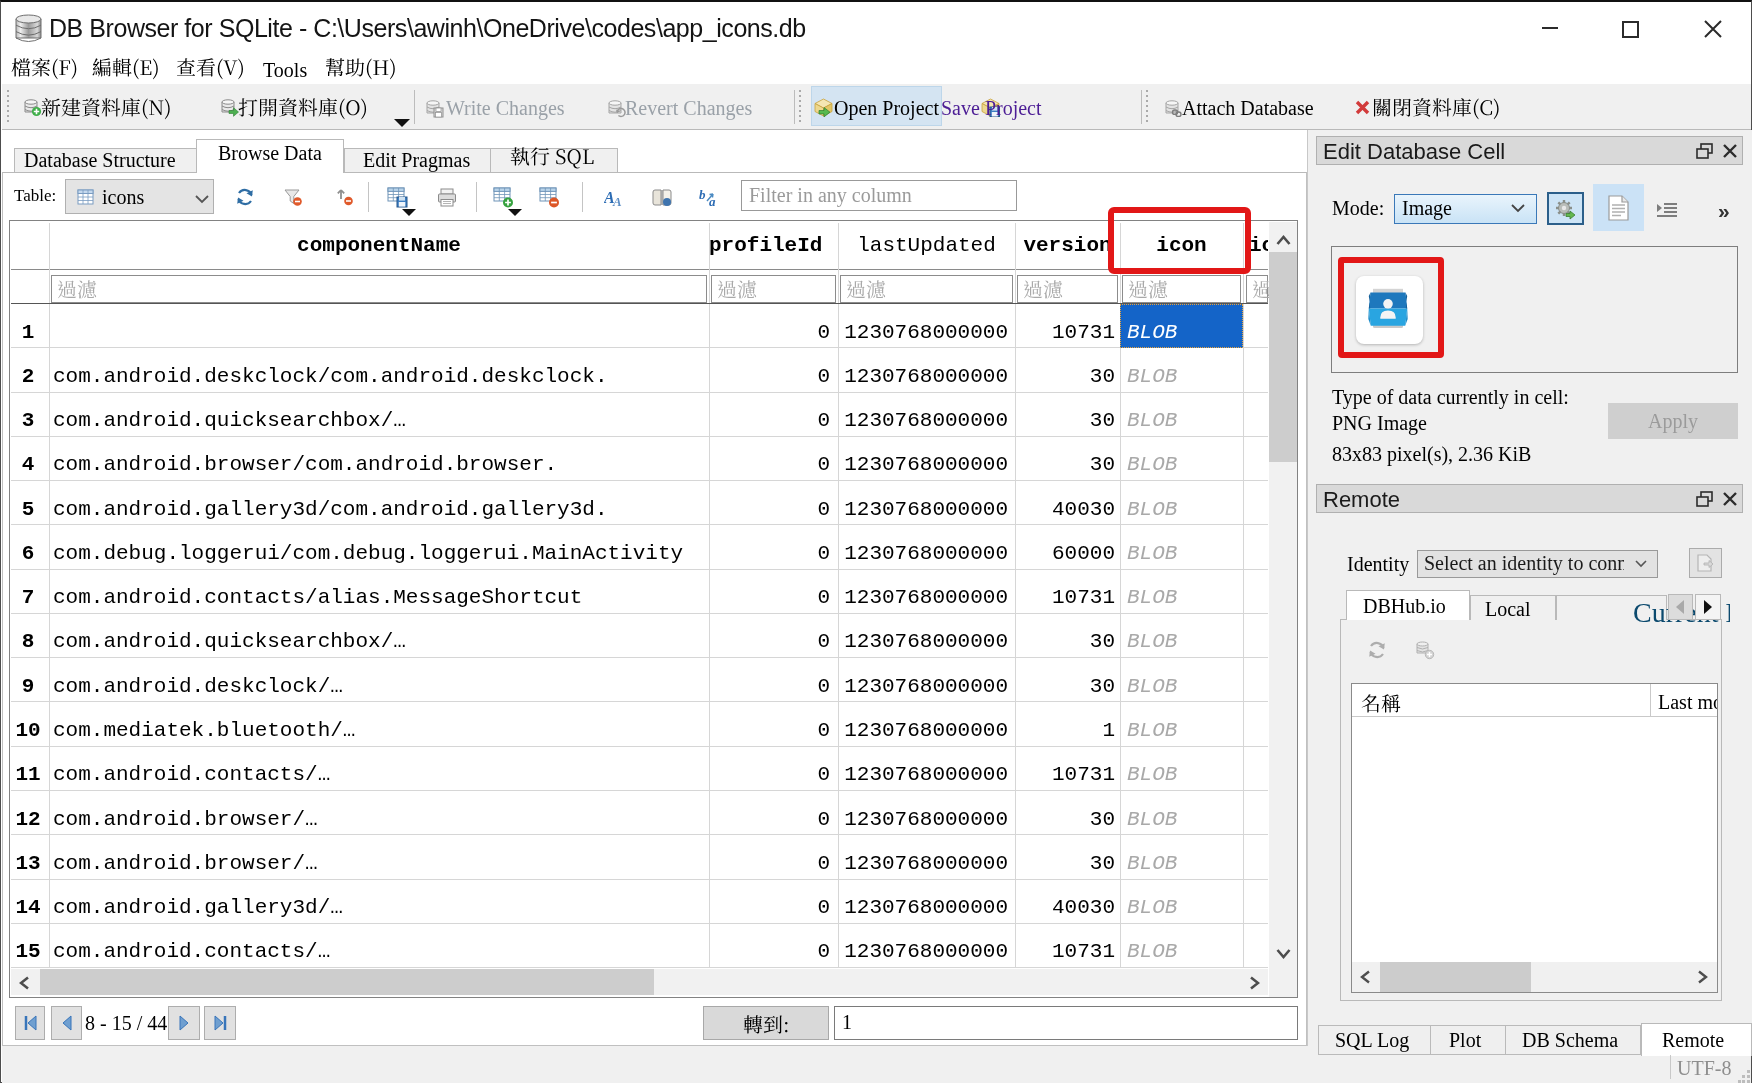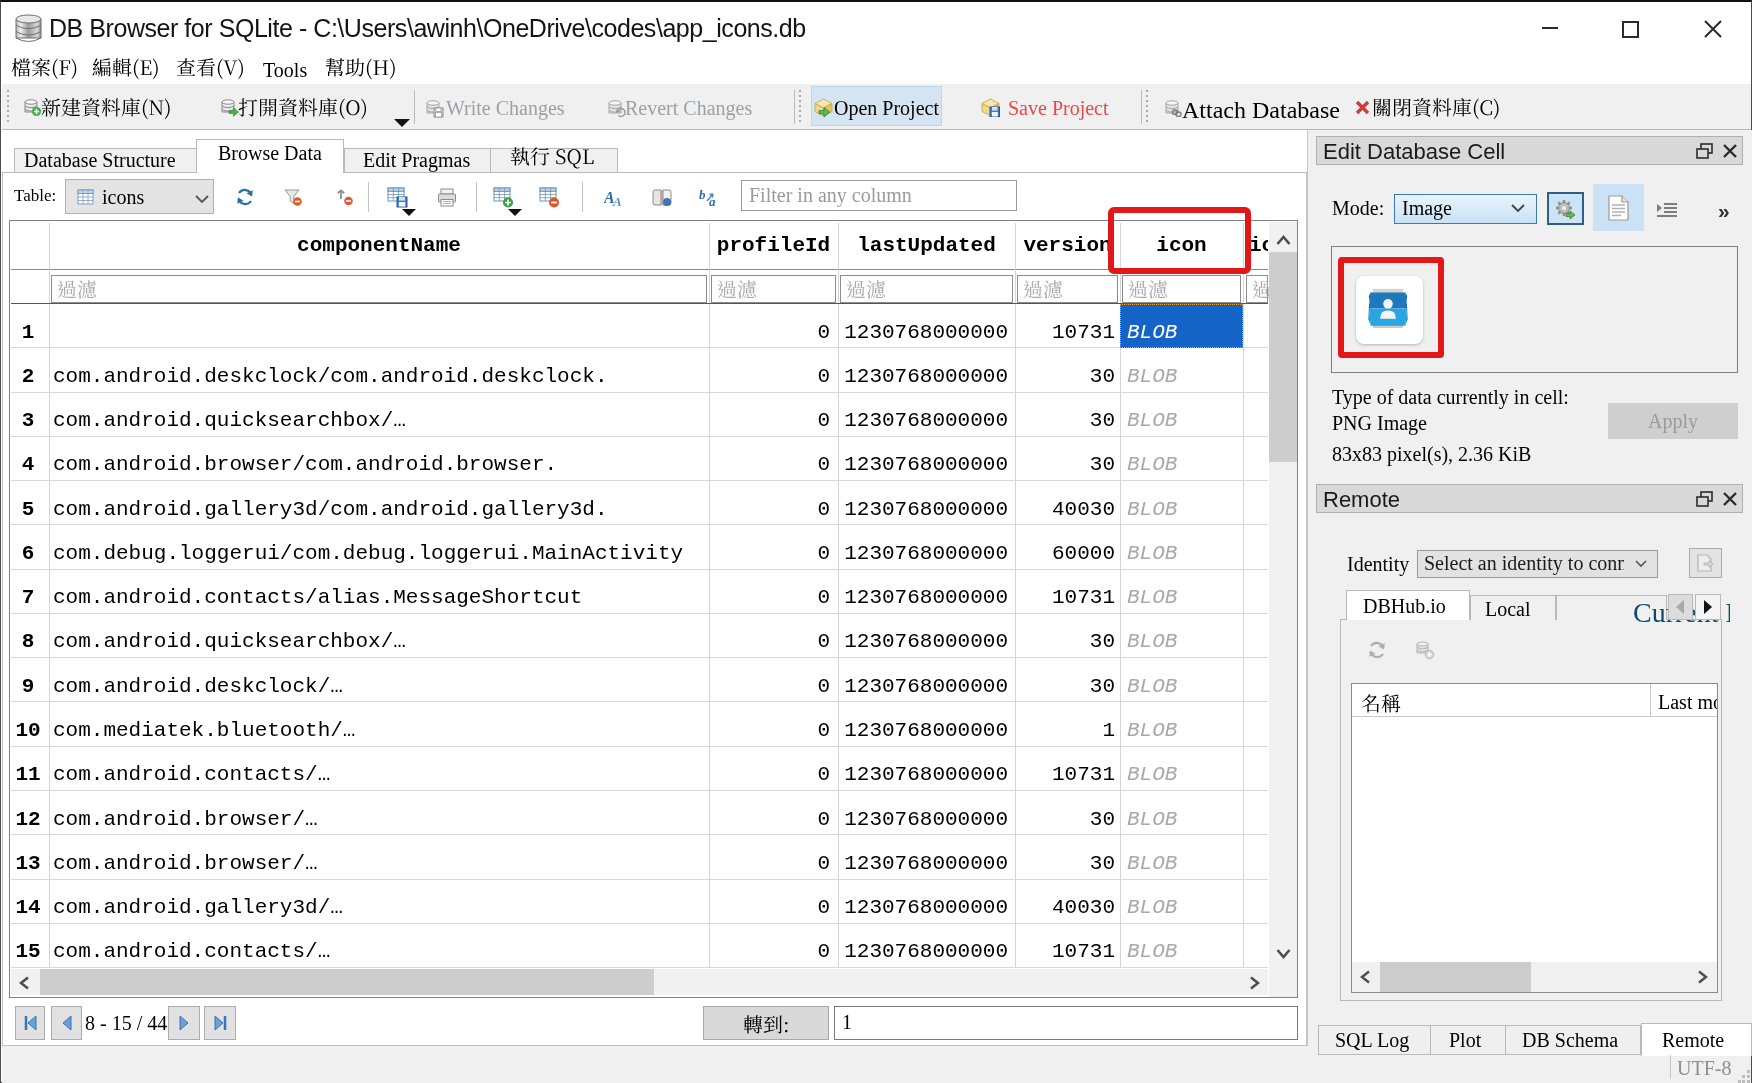--- a/index.html
+++ b/index.html
@@ -102,31 +102,31 @@
     </svg>
 <div class="abs serif" style="left:833px;top:95px;font-size:20px;color:#000">Open Project</div>
 <svg class="abs" style="left:980px;top:96px" width="19" height="19" viewBox="0 0 19 19">
       <path d="M9.5 1 L18 5.5 L9.5 10 L1 5.5 Z" fill="#f5e6b2" stroke="#c8a23c" stroke-width="0.8"></path>
       <path d="M1 5.5 L9.5 10 L9.5 18 L1 13.5 Z" fill="#edd88e" stroke="#c8a23c" stroke-width="0.8"></path>
       <path d="M18 5.5 L9.5 10 L9.5 18 L18 13.5 Z" fill="#e2c766" stroke="#c8a23c" stroke-width="0.8"></path>
       <rect x="9" y="9" width="9.5" height="9.5" fill="#3d7ec2" stroke="#24578c"></rect>
       <rect x="11" y="9" width="5.5" height="3.6" fill="#cfe2f2"></rect>
       <rect x="10.8" y="14" width="6" height="4.5" fill="#eef4fa"></rect>
     </svg>
-<div class="abs serif" style="left:1007px;top:95px;font-size:20px;color:#ef4444">Save Project</div>
+<div class="abs serif" style="left:940px;top:95px;font-size:20px;color:#4c1d95">Save Project</div>
 <div class="abs" style="left:1140px;top:88px;width:1px;height:34px;background:#bcbcbc"></div>
 <div class="abs" style="left:1145px;top:88px;width:2px;height:34px;background-image:repeating-linear-gradient(#aaa 0 2px,transparent 2px 5px)"></div>
 <svg class="abs" style="left:1163px;top:97px" width="19" height="19" viewBox="0 0 19 19">
       <path d="M2 4 h12 v10 h-12 z" fill="#e3e3e3" stroke="#a5a5a5"></path>
       <ellipse cx="8" cy="4" rx="6" ry="2.2" fill="#f6f6f6" stroke="#a5a5a5"></ellipse>
       <path d="M2 8 q6 3.4 12 0 M2 11.5 q6 3.4 12 0" fill="none" stroke="#a5a5a5"></path>
       <rect x="8.5" y="11" width="5" height="4.4" rx="2.2" fill="none" stroke="#7d7d7d" stroke-width="1.4"></rect>
       <rect x="12" y="13" width="5" height="4.4" rx="2.2" fill="none" stroke="#7d7d7d" stroke-width="1.4"></rect>
     </svg>
-<div class="abs serif" style="left:1181px;top:95px;font-size:24px;color:#000">Attach Database</div>
+<div class="abs serif" style="left:1181px;top:95px;font-size:20px;color:#000">Attach Database</div>
 <svg class="abs" style="left:1354px;top:98px" width="15" height="15">
       <path d="M2 2 L13 13 M13 2 L2 13" stroke="#d23b3b" stroke-width="3.4"></path>
     </svg>
 <svg style="position:absolute;left:1371px;top:97px;overflow:visible" width="128.4" height="25" viewBox="0 0 128.4 25">
       <path d="M15.4 7.3Q15.3 7.5 15.0 7.5Q14.7 7.6 14.3 7.3L14.8 7.2Q14.4 7.7 13.7 8.3Q13.0 9.0 12.1 9.6Q11.3 10.2 10.5 10.6L10.5 10.4H10.9Q10.9 10.8 10.7 11.0Q10.5 11.2 10.4 11.3L9.9 10.2Q9.9 10.2 10.0 10.1Q10.2 10.1 10.3 10.1Q11.0 9.7 11.7 9.0Q12.5 8.3 13.1 7.6Q13.7 6.9 14.1 6.4ZM13.5 6.2Q13.5 6.4 13.2 6.5Q12.9 6.5 12.4 6.3L13.0 6.2Q12.7 6.5 12.2 6.9Q11.8 7.3 11.3 7.7Q10.8 8.1 10.3 8.4L10.3 8.1H10.8Q10.7 8.6 10.5 8.8Q10.3 9.0 10.2 9.1L9.7 7.9Q9.7 7.9 9.8 7.9Q9.9 7.9 10.0 7.8Q10.4 7.6 10.8 7.1Q11.3 6.7 11.6 6.2Q12.0 5.7 12.1 5.4ZM10.1 10.2Q10.6 10.2 11.3 10.1Q12.1 10.1 13.0 10.0Q13.9 9.9 14.9 9.8L14.9 10.1Q14.5 10.2 13.7 10.4Q13.0 10.6 12.1 10.7Q11.3 10.9 10.4 11.0ZM9.9 8.0Q10.4 8.0 11.4 8.0Q12.4 7.9 13.3 7.9L13.3 8.2Q13.1 8.3 12.5 8.4Q12.0 8.5 11.4 8.6Q10.8 8.7 10.3 8.8ZM14.0 8.8Q14.7 9.2 15.1 9.6Q15.5 10.0 15.6 10.4Q15.7 10.8 15.6 11.0Q15.5 11.3 15.2 11.3Q15.0 11.4 14.8 11.1Q14.7 10.6 14.4 10.0Q14.0 9.3 13.7 8.9ZM15.7 11.6Q15.7 11.8 15.5 12.0Q15.3 12.1 15.0 12.2V14.7Q15.0 14.8 14.7 14.9Q14.4 15.1 14.1 15.1H13.9V11.4ZM14.5 13.4V14.0H11.1V13.4ZM8.7 13.5V14.1H5.6V13.5ZM12.4 11.4Q12.4 11.6 12.2 11.8Q12.0 11.9 11.6 12.0V16.6Q11.6 16.7 11.3 16.8Q11.1 17.0 10.7 17.0H10.5V11.2ZM9.9 11.4Q9.9 11.6 9.8 11.7Q9.6 11.8 9.3 11.9V13.1Q9.3 13.7 9.1 14.3Q8.9 14.9 8.4 15.4Q7.9 15.9 7.0 16.4Q6.0 16.8 4.6 17.1L4.4 16.8Q6.0 16.4 6.8 15.8Q7.6 15.2 7.9 14.5Q8.2 13.8 8.2 13.1V11.2ZM6.7 11.5Q6.7 11.7 6.6 11.8Q6.4 12.0 6.1 12.0V12.8H5.0V11.6V11.3ZM5.8 12.2 6.1 12.3V14.1H6.2L5.7 14.8L4.3 13.8Q4.4 13.7 4.7 13.5Q5.0 13.4 5.3 13.3L5.0 14.0V12.2ZM10.1 7.2Q10.0 7.3 9.8 7.4Q9.5 7.4 9.0 7.2L9.6 7.1Q9.1 7.6 8.4 8.2Q7.6 8.9 6.7 9.5Q5.8 10.2 5.0 10.7L5.0 10.4H5.4Q5.4 10.8 5.2 11.0Q5.0 11.3 4.9 11.3L4.4 10.2Q4.4 10.2 4.5 10.2Q4.7 10.1 4.8 10.1Q5.5 9.7 6.3 8.9Q7.1 8.2 7.8 7.5Q8.5 6.7 8.8 6.2ZM8.3 6.1Q8.2 6.2 8.0 6.3Q7.7 6.4 7.2 6.1L7.8 6.0Q7.5 6.4 7.0 6.8Q6.5 7.2 6.0 7.7Q5.5 8.1 5.0 8.4L5.0 8.1H5.5Q5.4 8.5 5.2 8.8Q5.1 9.0 4.9 9.1L4.4 7.9Q4.4 7.9 4.5 7.9Q4.7 7.8 4.8 7.8Q5.2 7.6 5.6 7.1Q6.0 6.6 6.4 6.0Q6.7 5.5 6.9 5.2ZM4.7 10.3Q5.3 10.3 6.6 10.1Q7.8 10.0 9.2 9.9L9.2 10.2Q8.8 10.3 8.1 10.5Q7.4 10.6 6.6 10.8Q5.8 11.0 5.0 11.1ZM4.7 8.0Q5.2 8.0 6.2 7.9Q7.1 7.9 8.1 7.8L8.1 8.2Q7.9 8.3 7.3 8.4Q6.8 8.5 6.2 8.6Q5.6 8.7 5.0 8.8ZM8.2 8.7Q9.0 9.1 9.3 9.5Q9.7 9.9 9.8 10.3Q9.9 10.6 9.8 10.9Q9.7 11.1 9.5 11.2Q9.3 11.2 9.0 11.0Q8.9 10.5 8.6 9.9Q8.3 9.3 8.0 8.9ZM17.2 4.6V5.2H11.7V4.6ZM17.2 2.5V3.1H11.7V2.5ZM8.3 4.6V5.2H2.6V4.6ZM8.3 2.5V3.1H2.6V2.5ZM7.4 0.5 8.1 -0.3 9.6 0.9Q9.5 1.0 9.3 1.1Q9.1 1.2 8.8 1.2V5.5Q8.8 5.5 8.6 5.6Q8.5 5.7 8.2 5.8Q8.0 5.9 7.8 5.9H7.6V0.5ZM16.3 0.5 17.0 -0.3 18.7 0.9Q18.6 1.0 18.3 1.1Q18.1 1.3 17.8 1.3V15.5Q17.8 16.0 17.6 16.4Q17.5 16.8 17.1 17.0Q16.6 17.3 15.6 17.4Q15.6 17.1 15.5 16.8Q15.4 16.6 15.1 16.4Q14.9 16.3 14.4 16.2Q14.0 16.0 13.2 15.9V15.6Q13.2 15.6 13.6 15.6Q14.0 15.7 14.5 15.7Q14.9 15.7 15.4 15.8Q15.8 15.8 16.0 15.8Q16.3 15.8 16.4 15.7Q16.5 15.6 16.5 15.3V0.5ZM12.3 5.5Q12.3 5.5 12.2 5.6Q12.0 5.7 11.8 5.8Q11.6 5.9 11.3 5.9H11.1V0.5V-0.1L12.4 0.5H17.3V1.1H12.3ZM3.2 17.1Q3.2 17.1 3.1 17.2Q3.0 17.4 2.7 17.4Q2.5 17.5 2.2 17.5H2.0V0.5V-0.2L3.3 0.5H8.3V1.1H3.2Z M24.8 9.4H33.1L33.9 8.4Q33.9 8.4 34.1 8.6Q34.4 8.8 34.8 9.1Q35.1 9.4 35.4 9.7Q35.3 10.0 34.9 10.0H24.9ZM29.8 9.4H31.1V9.8Q30.2 11.6 28.5 13.0Q26.8 14.4 24.7 15.3L24.5 15.0Q26.3 14.0 27.6 12.5Q29.0 11.1 29.8 9.4ZM30.3 7.2 32.3 7.4Q32.2 7.6 32.1 7.7Q31.9 7.9 31.6 7.9L31.7 14.9Q31.7 15.4 31.6 15.9Q31.4 16.3 31.1 16.6Q30.7 16.9 29.8 17.0Q29.8 16.7 29.8 16.4Q29.7 16.1 29.5 15.9Q29.4 15.7 29.0 15.6Q28.6 15.5 28.0 15.4V15.1Q28.0 15.1 28.3 15.1Q28.5 15.1 28.9 15.2Q29.3 15.2 29.6 15.2Q29.9 15.2 30.1 15.2Q30.3 15.2 30.4 15.2Q30.5 15.1 30.5 14.9ZM22.0 0.5V-0.1L23.4 0.5H28.0V1.1H23.3V17.0Q23.3 17.1 23.1 17.2Q23.0 17.4 22.7 17.5Q22.5 17.6 22.2 17.6H22.0ZM31.1 0.5V-0.1L32.4 0.5H37.3V1.1H32.3V6.5Q32.3 6.5 32.2 6.6Q32.0 6.7 31.8 6.8Q31.5 6.9 31.3 6.9H31.1ZM36.7 0.5H36.5L37.2 -0.3L38.9 1.0Q38.8 1.1 38.5 1.2Q38.3 1.3 38.0 1.4V15.6Q38.0 16.1 37.9 16.5Q37.7 16.9 37.3 17.2Q36.9 17.5 35.9 17.6Q35.9 17.2 35.8 17.0Q35.7 16.7 35.5 16.6Q35.2 16.4 34.8 16.3Q34.5 16.2 33.8 16.1V15.7Q33.8 15.7 34.1 15.8Q34.4 15.8 34.8 15.8Q35.3 15.9 35.7 15.9Q36.1 15.9 36.2 15.9Q36.5 15.9 36.6 15.8Q36.7 15.7 36.7 15.5ZM27.4 0.5H27.2L27.9 -0.2L29.4 0.9Q29.4 1.0 29.2 1.2Q28.9 1.3 28.7 1.3V6.7Q28.7 6.8 28.5 6.9Q28.3 7.0 28.1 7.0Q27.8 7.1 27.6 7.1H27.4ZM22.6 3.0H27.9V3.6H22.6ZM22.6 5.6H27.9V6.2H22.6ZM31.8 3.0H37.3V3.6H31.8ZM31.8 5.6H37.3V6.2H31.8Z M46.4 3.9Q46.4 3.9 46.6 4.0Q46.7 4.1 47.0 4.4Q47.3 4.6 47.5 4.8Q47.8 5.1 48.1 5.3Q48.0 5.6 47.5 5.6H41.3L41.1 5.0H45.5ZM45.8 -0.0Q45.8 -0.0 46.1 0.2Q46.4 0.4 46.7 0.8Q47.1 1.1 47.4 1.4Q47.4 1.7 46.9 1.7H41.8L41.6 1.1H44.9ZM51.3 14.7Q53.3 14.9 54.6 15.2Q56.0 15.4 56.8 15.8Q57.5 16.1 57.9 16.4Q58.2 16.8 58.3 17.1Q58.3 17.3 58.1 17.5Q57.8 17.7 57.5 17.7Q57.2 17.7 56.9 17.4Q56.0 16.8 54.6 16.2Q53.1 15.5 51.2 15.1ZM49.4 15.6Q49.3 15.7 49.1 15.7Q48.8 15.7 48.5 15.6Q47.6 16.0 46.5 16.4Q45.3 16.8 44.0 17.1Q42.7 17.5 41.3 17.6L41.2 17.3Q42.5 17.0 43.7 16.5Q44.9 16.0 46.0 15.4Q47.1 14.8 47.8 14.3ZM55.6 13.5V14.1H44.6V13.5ZM55.6 11.5V12.1H44.6V11.5ZM55.6 9.5V10.1H44.6V9.5ZM44.0 6.7 45.5 7.4H54.7L55.4 6.6L56.9 7.7Q56.8 7.9 56.6 7.9Q56.5 8.0 56.1 8.1V14.5Q56.1 14.6 55.8 14.7Q55.5 14.9 55.0 14.9H54.8V8.0H45.2V14.9Q45.2 14.9 45.0 15.1Q44.7 15.3 44.2 15.3H44.0V7.4ZM52.8 2.9Q53.1 3.5 53.8 4.0Q54.6 4.6 55.8 5.0Q57.1 5.5 59.1 5.8L59.1 6.1Q58.6 6.1 58.3 6.3Q58.0 6.5 58.0 7.0Q56.1 6.6 55.0 6.0Q53.9 5.3 53.3 4.5Q52.8 3.7 52.5 3.0ZM53.8 2.2Q53.8 2.4 53.6 2.5Q53.5 2.7 53.1 2.7Q53.0 3.3 52.7 3.9Q52.4 4.5 51.8 5.0Q51.1 5.6 49.9 6.1Q48.7 6.6 46.7 7.1L46.5 6.7Q48.2 6.2 49.2 5.6Q50.2 5.1 50.8 4.5Q51.3 3.9 51.6 3.3Q51.8 2.6 51.9 2.0ZM51.8 -0.5Q51.8 -0.3 51.6 -0.2Q51.5 -0.2 51.1 -0.2Q50.5 1.0 49.5 2.2Q48.6 3.3 47.3 4.1L47.1 3.9Q47.7 3.3 48.2 2.5Q48.7 1.7 49.1 0.8Q49.4 -0.0 49.7 -0.9ZM56.0 1.0 56.8 0.2 58.2 1.6Q58.1 1.6 57.9 1.7Q57.7 1.7 57.5 1.7Q57.1 2.2 56.5 2.8Q55.9 3.4 55.4 3.8L55.1 3.6Q55.3 3.3 55.5 2.8Q55.7 2.3 55.9 1.8Q56.1 1.3 56.2 1.0ZM57.2 1.0V1.5H49.3L49.6 1.0Z M77.8 9.1Q77.8 9.1 78.1 9.3Q78.3 9.5 78.7 9.8Q79.0 10.1 79.3 10.4Q79.3 10.7 78.9 10.8L69.6 12.4L69.4 11.9L77.0 10.5ZM77.1 -0.4Q77.1 -0.2 76.9 -0.0Q76.8 0.1 76.4 0.2V17.1Q76.4 17.2 76.3 17.3Q76.1 17.4 75.9 17.5Q75.6 17.6 75.4 17.6H75.2V-0.6ZM69.8 5.9Q71.0 6.2 71.7 6.6Q72.5 7.0 72.9 7.4Q73.3 7.9 73.4 8.3Q73.5 8.7 73.3 8.9Q73.2 9.2 72.9 9.3Q72.6 9.4 72.3 9.1Q72.1 8.6 71.6 8.0Q71.2 7.5 70.7 7.0Q70.1 6.5 69.6 6.1ZM70.5 1.1Q71.7 1.3 72.4 1.7Q73.1 2.1 73.5 2.5Q73.9 3.0 74.0 3.4Q74.0 3.8 73.9 4.0Q73.8 4.3 73.5 4.4Q73.2 4.4 72.8 4.2Q72.7 3.7 72.3 3.1Q71.8 2.6 71.3 2.1Q70.8 1.6 70.4 1.2ZM64.8 8.5Q64.7 8.7 64.5 8.8Q64.4 8.9 64.0 8.9Q63.5 10.5 62.7 11.9Q62.0 13.4 61.0 14.4L60.7 14.2Q61.2 13.4 61.6 12.4Q61.9 11.4 62.3 10.2Q62.6 9.1 62.8 7.9ZM69.8 1.2Q69.8 1.3 69.6 1.5Q69.4 1.6 69.1 1.5Q68.6 2.5 67.9 3.6Q67.3 4.7 66.7 5.5L66.4 5.3Q66.7 4.7 66.9 3.9Q67.2 3.1 67.5 2.2Q67.7 1.4 68.0 0.5ZM66.4 8.2Q67.4 8.8 67.9 9.5Q68.5 10.1 68.7 10.7Q69.0 11.3 69.0 11.8Q68.9 12.2 68.8 12.5Q68.6 12.8 68.3 12.8Q68.0 12.8 67.7 12.5Q67.7 11.9 67.4 11.1Q67.2 10.3 66.9 9.6Q66.5 8.8 66.2 8.3ZM66.6 -0.5Q66.6 -0.3 66.4 -0.2Q66.3 -0.0 65.9 0.0V17.1Q65.9 17.2 65.8 17.3Q65.6 17.4 65.4 17.5Q65.2 17.6 64.9 17.6H64.6V-0.8ZM61.6 0.8Q62.5 1.5 63.0 2.2Q63.5 2.9 63.7 3.5Q63.9 4.1 63.9 4.6Q63.9 5.0 63.7 5.3Q63.5 5.5 63.3 5.5Q63.0 5.6 62.7 5.3Q62.7 4.6 62.4 3.8Q62.2 3.0 61.9 2.2Q61.6 1.5 61.3 0.9ZM68.0 5.3Q68.0 5.3 68.3 5.5Q68.6 5.8 68.9 6.1Q69.3 6.4 69.6 6.7Q69.6 7.0 69.1 7.0H61.0L60.8 6.4H67.1Z M87.1 12.7Q87.1 12.7 86.9 12.8Q86.8 12.9 86.6 13.0Q86.3 13.1 86.1 13.1H85.9V6.5V5.9L87.2 6.5H95.9V7.1H87.1ZM95.1 6.5 95.8 5.8 97.3 6.9Q97.2 7.0 97.0 7.1Q96.8 7.2 96.5 7.3V12.5Q96.5 12.6 96.3 12.7Q96.2 12.8 95.9 12.9Q95.7 12.9 95.5 12.9H95.3V6.5ZM95.7 9.0V9.5H86.5V9.0ZM95.7 11.4V12.0H86.5V11.4ZM97.5 12.9Q97.5 12.9 97.7 13.1Q97.9 13.2 98.1 13.4Q98.4 13.6 98.7 13.9Q99.0 14.1 99.2 14.3Q99.1 14.7 98.7 14.7H83.9L83.7 14.1H96.6ZM96.6 3.2Q96.6 3.2 96.8 3.5Q97.1 3.7 97.5 4.0Q97.9 4.3 98.2 4.6Q98.1 5.0 97.7 5.0H84.7L84.6 4.4H95.7ZM92.4 2.6Q92.4 2.8 92.2 2.9Q92.1 3.0 91.8 3.0V17.1Q91.8 17.2 91.7 17.3Q91.5 17.4 91.3 17.5Q91.1 17.6 90.8 17.6H90.6V2.4ZM89.2 -0.8Q90.1 -0.6 90.7 -0.4Q91.3 -0.1 91.6 0.2Q91.8 0.5 91.9 0.8Q91.9 1.2 91.8 1.4Q91.6 1.6 91.3 1.7Q91.1 1.7 90.7 1.5Q90.5 1.0 90.0 0.4Q89.5 -0.2 89.0 -0.6ZM82.7 1.3V0.8L84.2 1.5H84.0V6.9Q84.0 8.2 83.9 9.6Q83.8 11.0 83.5 12.4Q83.2 13.8 82.6 15.1Q82.0 16.4 80.9 17.5L80.6 17.3Q81.6 15.8 82.0 14.1Q82.5 12.4 82.6 10.6Q82.7 8.7 82.7 6.9V1.5ZM97.3 0.3Q97.3 0.3 97.5 0.4Q97.7 0.6 97.9 0.8Q98.2 1.0 98.5 1.3Q98.8 1.5 99.1 1.8Q99.0 2.1 98.5 2.1H83.5V1.5H96.3Z M103.3 10.0Q103.3 11.8 103.6 13.4Q103.9 15.0 104.6 16.6Q105.4 18.1 106.7 20.0L106.3 20.3Q104.0 18.0 102.9 15.5Q101.8 13.0 101.8 10.0Q101.8 6.9 102.9 4.4Q104.0 1.9 106.3 -0.4L106.7 -0.1Q105.4 1.8 104.6 3.3Q103.9 4.9 103.6 6.5Q103.3 8.1 103.3 10.0Z M115.7 16.3Q114.1 16.3 112.8 15.8Q111.4 15.3 110.5 14.3Q109.5 13.3 108.9 11.9Q108.4 10.5 108.4 8.8Q108.4 7.0 109.0 5.6Q109.5 4.2 110.5 3.2Q111.5 2.2 112.8 1.6Q114.2 1.1 115.7 1.1Q117.0 1.1 117.9 1.4Q118.9 1.6 119.9 2.2L119.9 5.4H119.0L118.3 2.0L119.4 2.3V3.0Q118.5 2.4 117.7 2.1Q117.0 1.8 116.0 1.8Q114.3 1.8 113.1 2.6Q111.8 3.4 111.0 5.0Q110.3 6.5 110.3 8.7Q110.3 11.0 111.0 12.5Q111.8 14.0 113.0 14.8Q114.3 15.6 115.9 15.6Q116.9 15.6 117.7 15.4Q118.6 15.1 119.5 14.5V15.1L118.5 15.4L119.2 12.0H120.1L120.0 15.2Q119.0 15.8 118.0 16.1Q117.0 16.3 115.7 16.3Z M125.2 10.0Q125.2 8.1 124.8 6.5Q124.5 4.9 123.8 3.3Q123.0 1.8 121.7 -0.1L122.1 -0.4Q124.4 1.9 125.5 4.4Q126.6 6.9 126.6 10.0Q126.6 13.0 125.5 15.5Q124.4 18.0 122.1 20.3L121.7 20.0Q123.0 18.1 123.8 16.6Q124.5 15.0 124.8 13.4Q125.2 11.8 125.2 10.0Z" fill="#000"></path>
     </svg>
 <div class="abs" style="left:13px;top:146px;width:183px;height:24px;background:#f0f0f0;border:1px solid #b9b9b9;border-bottom:none"></div>
 <div class="abs serif" style="left:23px;top:147px;font-size:20px;color:#000">Database Structure</div>
 <div class="abs" style="left:343px;top:146px;width:147px;height:24px;background:#f0f0f0;border:1px solid #b9b9b9;border-bottom:none"></div>
 <div class="abs serif" style="left:362px;top:147px;font-size:20px;color:#000">Edit Pragmas</div>
@@ -219,22 +219,22 @@
 <div class="abs serif" style="left:748px;top:182px;font-size:20px;color:#9a9a9a">Filter in any column</div>
 <div class="abs" style="left:8px;top:218px;width:1289px;height:778px;background:#fff;border:1px solid #828282"></div>
 <div class="abs" style="left:10px;top:221px;width:1257px;height:47px;background:#fff;border-bottom:1px solid #8a8a8a"></div>
 <div class="abs" style="left:48px;top:221px;width:1px;height:745px;background:#d6d6d6"></div>
 <div class="abs" style="left:708px;top:221px;width:1px;height:745px;background:#d6d6d6"></div>
 <div class="abs" style="left:837px;top:221px;width:1px;height:745px;background:#d6d6d6"></div>
 <div class="abs" style="left:1014px;top:221px;width:1px;height:745px;background:#d6d6d6"></div>
 <div class="abs" style="left:1119px;top:221px;width:1px;height:745px;background:#d6d6d6"></div>
 <div class="abs" style="left:1242px;top:221px;width:1px;height:745px;background:#d6d6d6"></div>
 <div class="abs mono" style="left:48px;top:232px;width:660px;text-align:center;font-size:21px;font-weight:bold;color:#000">componentName</div>
-<div class="abs mono" style="left:708px;top:232px;width:129px;text-align:center;font-size:21px;font-weight:bold;color:#000">profileId</div>
-<div class="abs mono" style="left:837px;top:232px;width:177px;text-align:center;font-size:21px;font-weight:bold;color:#000">lastUpdated</div>
+<div class="abs mono" style="left:708px;top:232px;width:129px;font-size:21px;font-weight:bold;color:#000">profileId</div>
+<div class="abs mono" style="left:837px;top:232px;width:177px;text-align:center;font-size:21px;font-weight:normal;color:#000">lastUpdated</div>
 <div class="abs mono" style="left:1014px;top:232px;width:105px;text-align:center;font-size:21px;font-weight:bold;color:#000">version</div>
 <div class="abs mono" style="left:1119px;top:232px;width:123px;text-align:center;font-size:21px;font-weight:bold;color:#000">icon</div>
 <div class="abs mono" style="left:1248px;top:232px;width:19px;overflow:hidden;font-size:21px;font-weight:bold;color:#000">ic</div>
 <div class="abs" style="left:50px;top:273px;width:656px;height:28px;background:#fff;border:1px solid #8c8c8c"></div>
 <svg style="position:absolute;left:56px;top:279px;overflow:visible" width="40.0" height="25" viewBox="0 0 40.0 25">
       <use href="#g_guolv" fill="#a9a9a9"></use>
     </svg>
 <div class="abs" style="left:710px;top:273px;width:125px;height:28px;background:#fff;border:1px solid #8c8c8c"></div>
 <svg style="position:absolute;left:716px;top:279px;overflow:visible" width="40.0" height="25" viewBox="0 0 40.0 25">
       <use href="#g_guolv" fill="#a9a9a9"></use>

